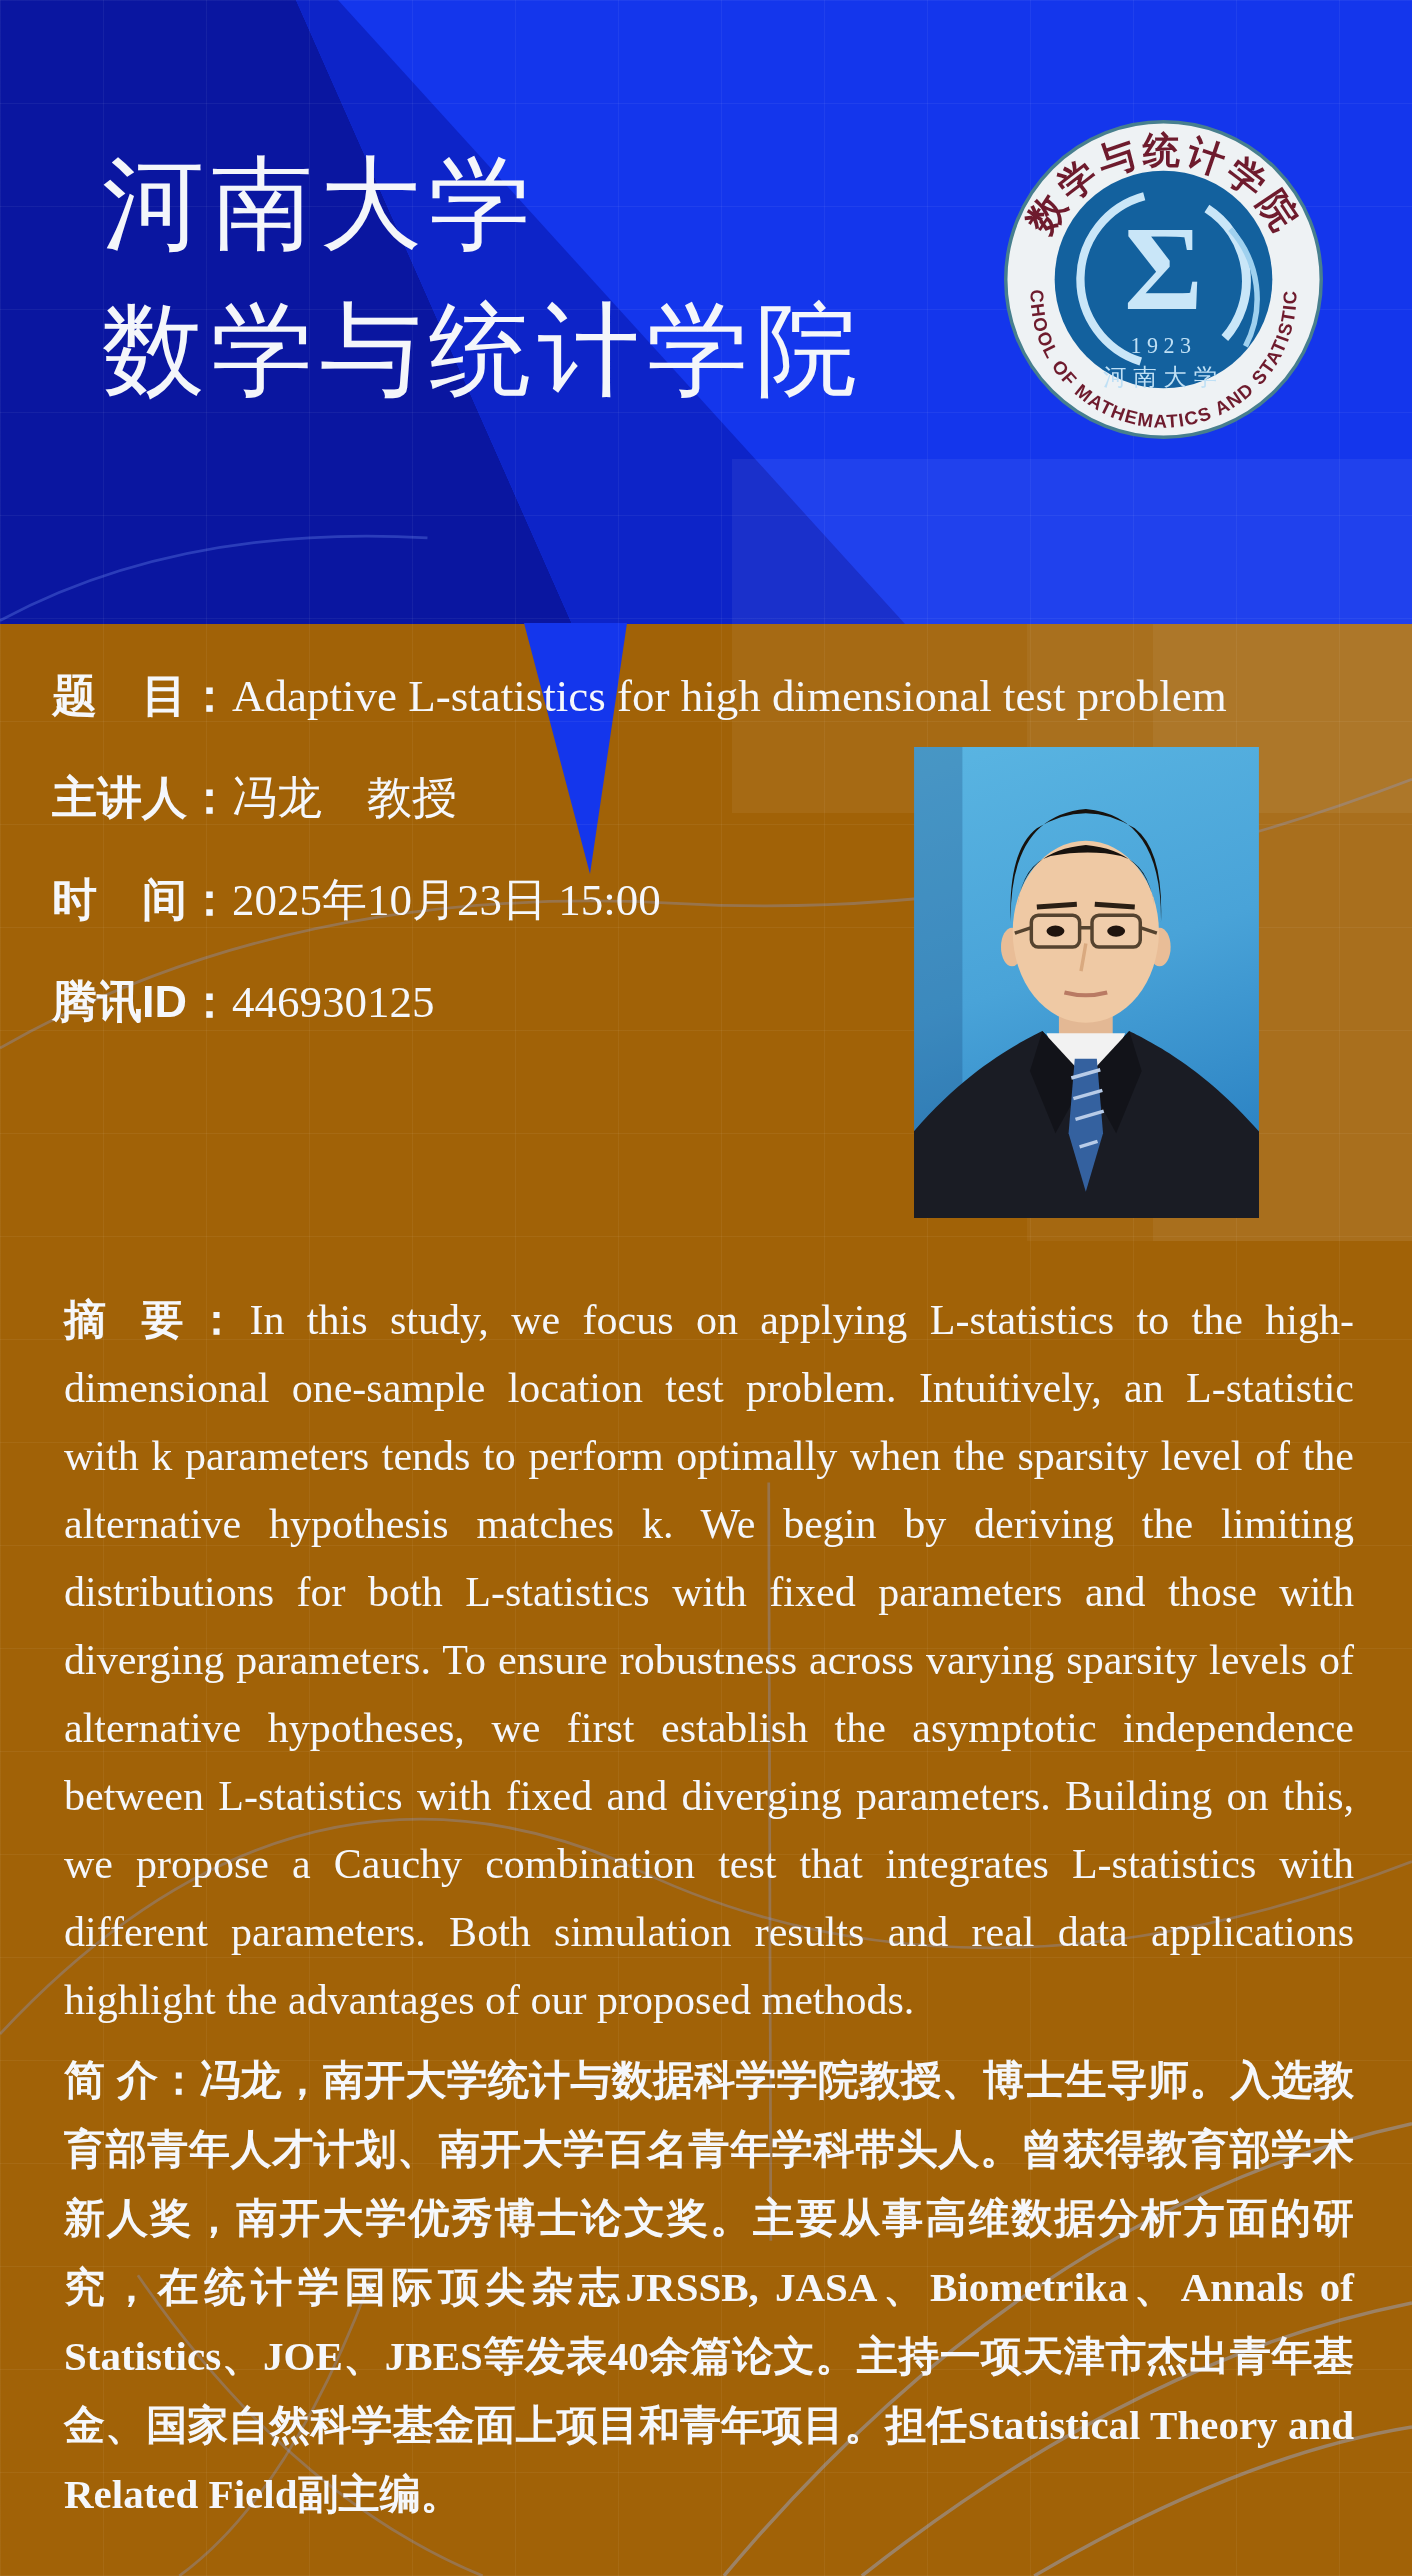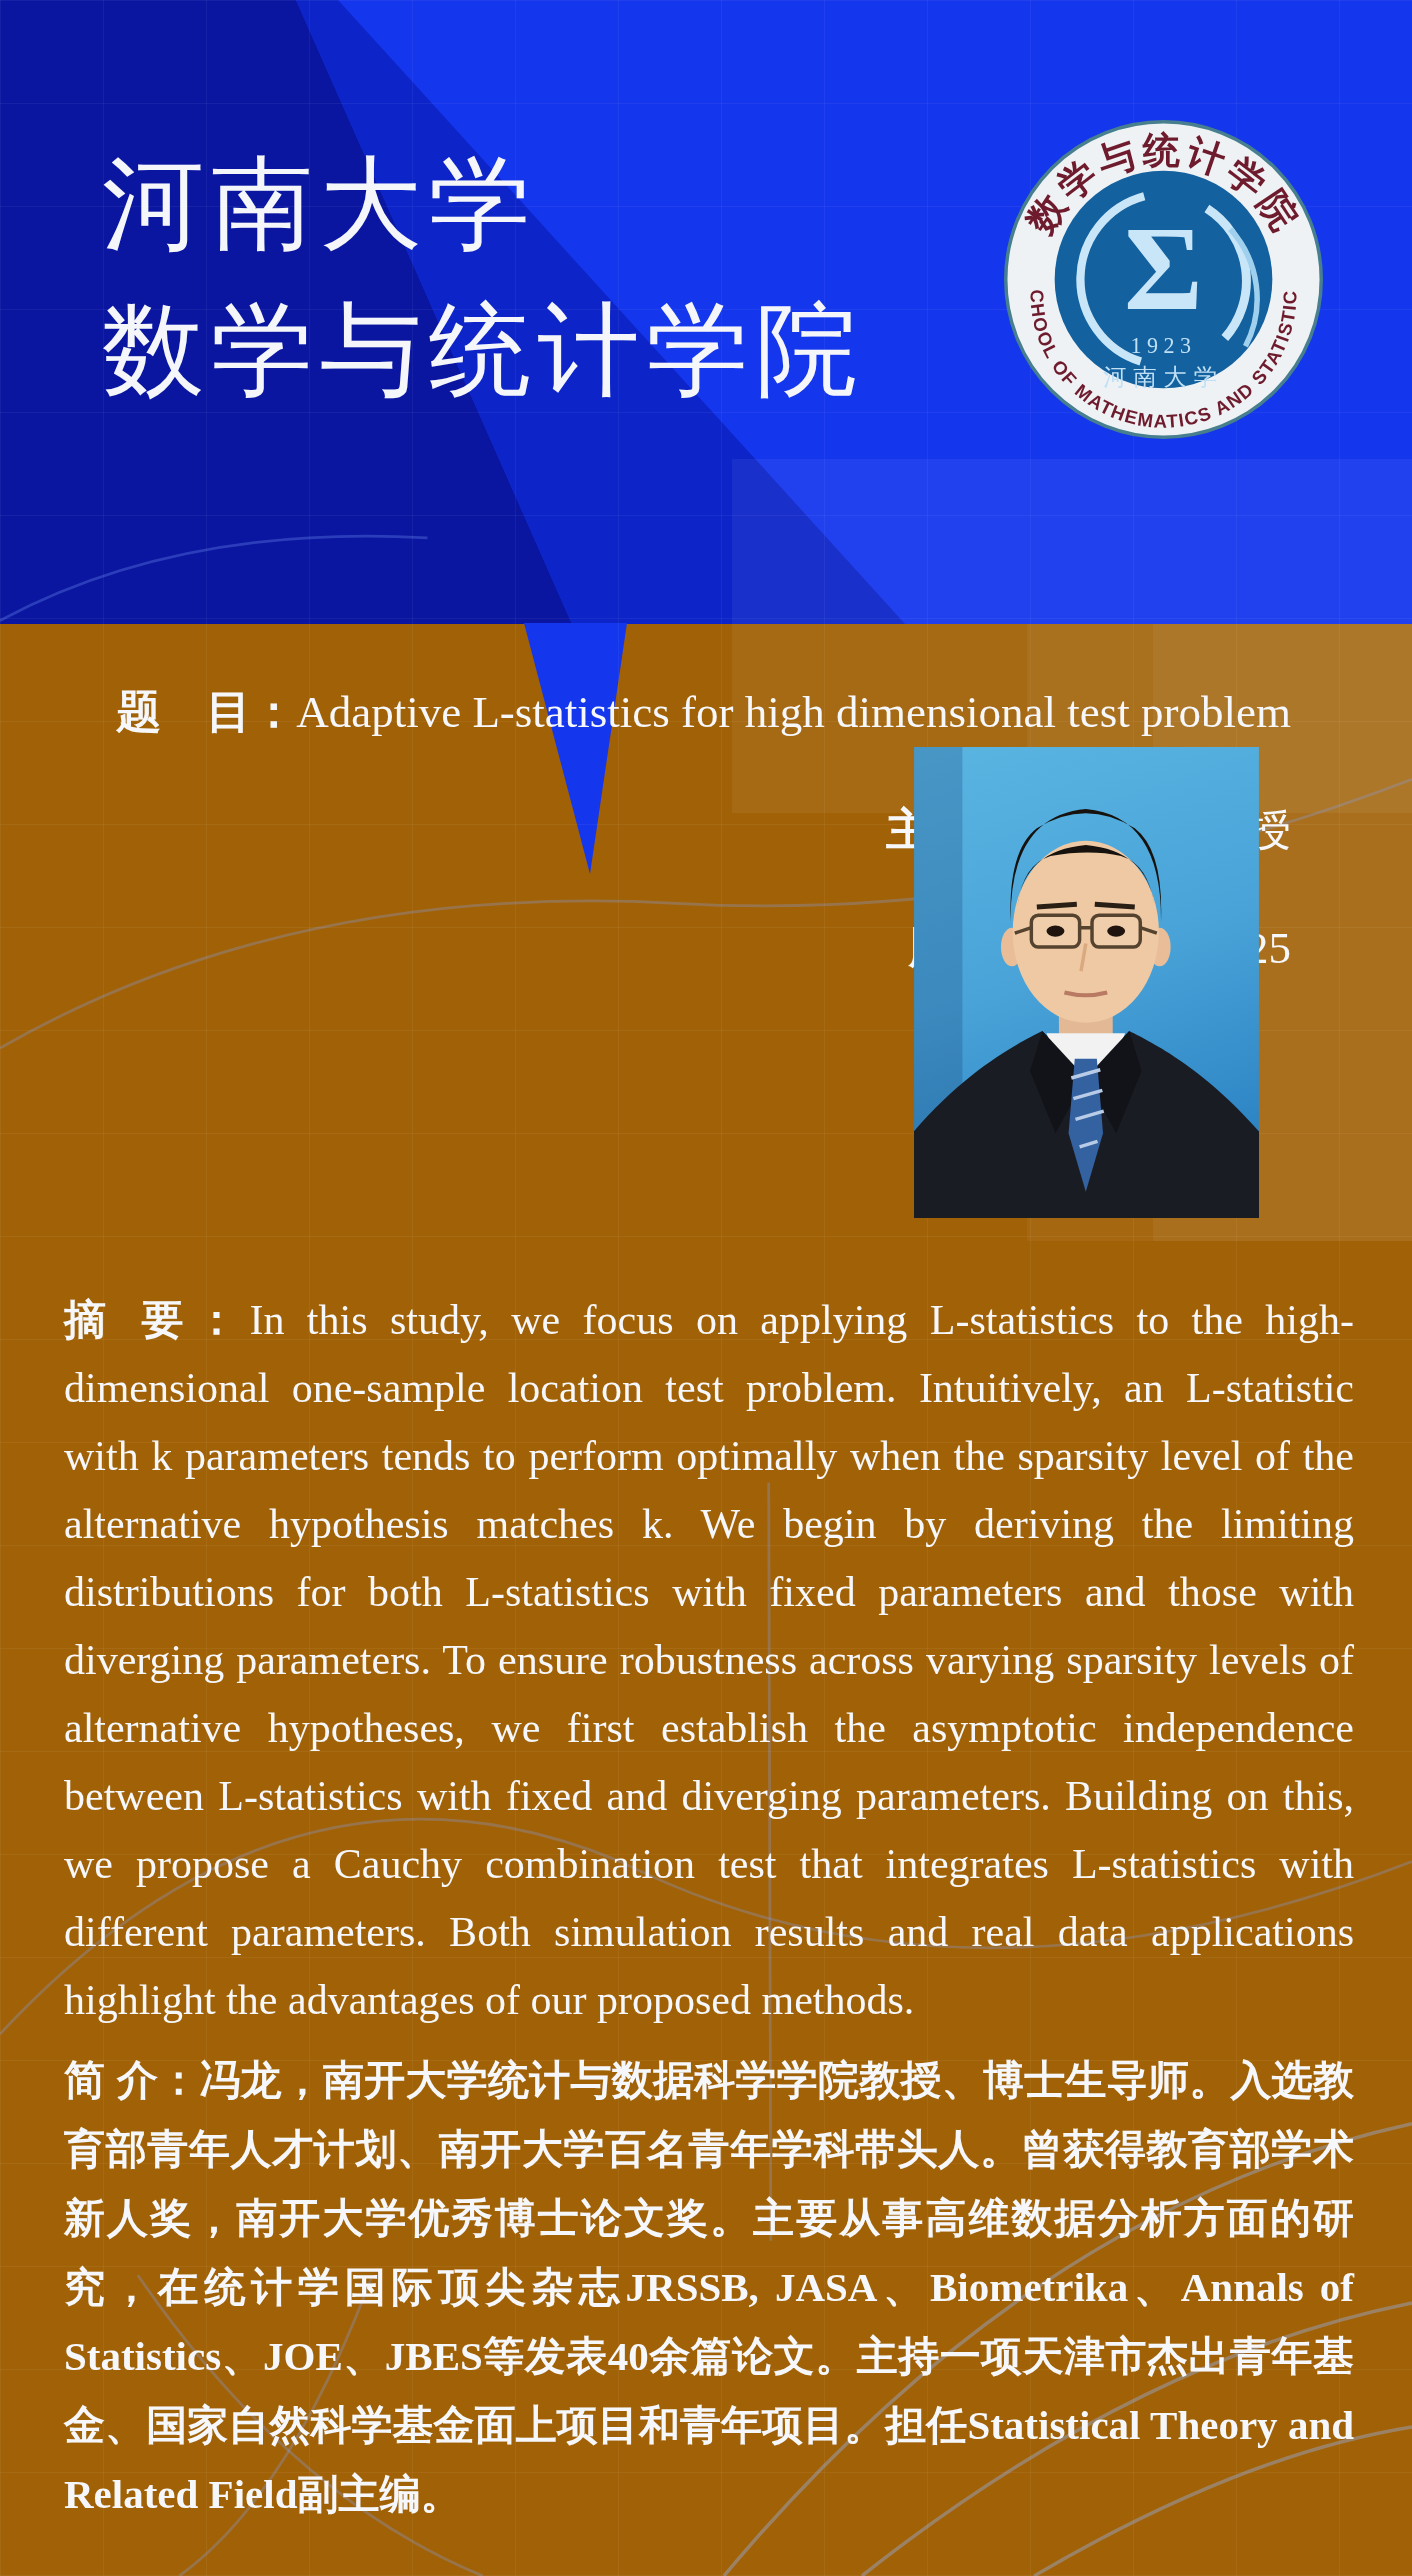--- a/index.html
+++ b/index.html
@@ -31,21 +31,21 @@
     font-size:102px;line-height:146px;font-weight:500;letter-spacing:6.9px;color:#f4f6fa;}
   
   svg.logo{position:absolute;left:1003px;top:119px;width:321px;height:321px;}
   .logo-cn{font-family:"Liberation Sans",sans-serif;font-weight:700;font-size:54px;letter-spacing:6px;fill:#6e1b2d;}
   .logo-en{font-family:"Liberation Sans",sans-serif;font-weight:700;font-size:27px;letter-spacing:2px;fill:#6e1b2d;}
   .logo-sigma{font-family:"Liberation Serif",serif;font-weight:700;font-size:175px;fill:#c9e6f8;}
   .logo-year{font-family:"Liberation Serif",serif;font-size:32px;letter-spacing:8px;fill:#bfe0f5;}
   .logo-univ{font-family:"Liberation Sans",sans-serif;font-size:34px;letter-spacing:10px;fill:#bfe0f5;}
   
   .info{position:absolute;left:52px;top:645px;width:1255px;font-size:45px;line-height:101px;}
-  .info p{margin:16px;text-align:right;}
+  .info p{margin:0;}
   .lab{font-weight:700;font-family:"Liberation Sans",sans-serif;}
   .val{font-family:"Liberation Serif",serif;font-weight:400;}
   
   svg.photo{position:absolute;left:914px;top:747px;width:345px;height:471px;}
   
   .content{position:absolute;left:52px;top:1274px;width:1314px;text-align:justify;}
   .content p{margin:12px;}
   .abstract{font-family:"Liberation Serif",serif;font-size:42px;line-height:68px;}
   .bio{font-family:"Liberation Serif",serif;font-size:41px;line-height:69px;font-weight:600;}
 </style>
@@ -102,20 +102,21 @@
       <textPath href="#tp" startOffset="50%" text-anchor="middle">数学与统计学院</textPath>
     </text>
     <text class="logo-en">
       <textPath href="#bp" startOffset="50%" text-anchor="middle">SCHOOL OF MATHEMATICS AND STATISTICS</textPath>
     </text>
   </svg>
 
   <div class="info">
     <p><span class="lab">题　目：</span><span class="val">Adaptive L-statistics for high dimensional test problem</span></p>
     <p><span class="lab">主讲人：</span><span class="val">冯龙　教授</span></p>
+    <p><span class="lab">时　间：</span><span class="val">2025年10月23日 15:00</span></p>
     <p><span class="lab">腾讯ID：</span><span class="val">446930125</span></p>
   </div>
 
   <svg class="photo" viewBox="0 0 500 683">
     <defs>
       <linearGradient id="pbg" x1="0" y1="0" x2="0.25" y2="1">
         <stop offset="0" stop-color="#5ab5e2"></stop>
         <stop offset="0.55" stop-color="#49a3d8"></stop>
         <stop offset="1" stop-color="#2d84c4"></stop>
       </linearGradient>

